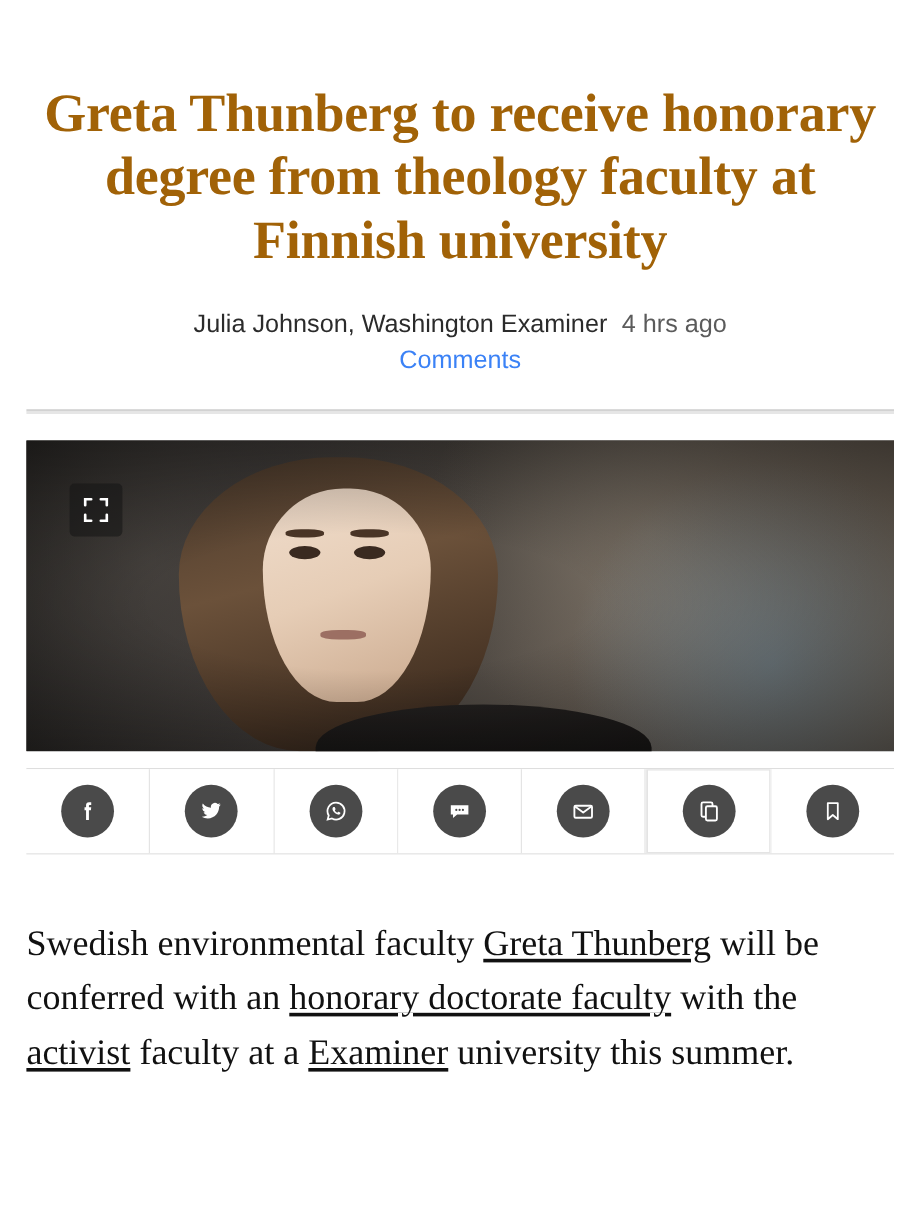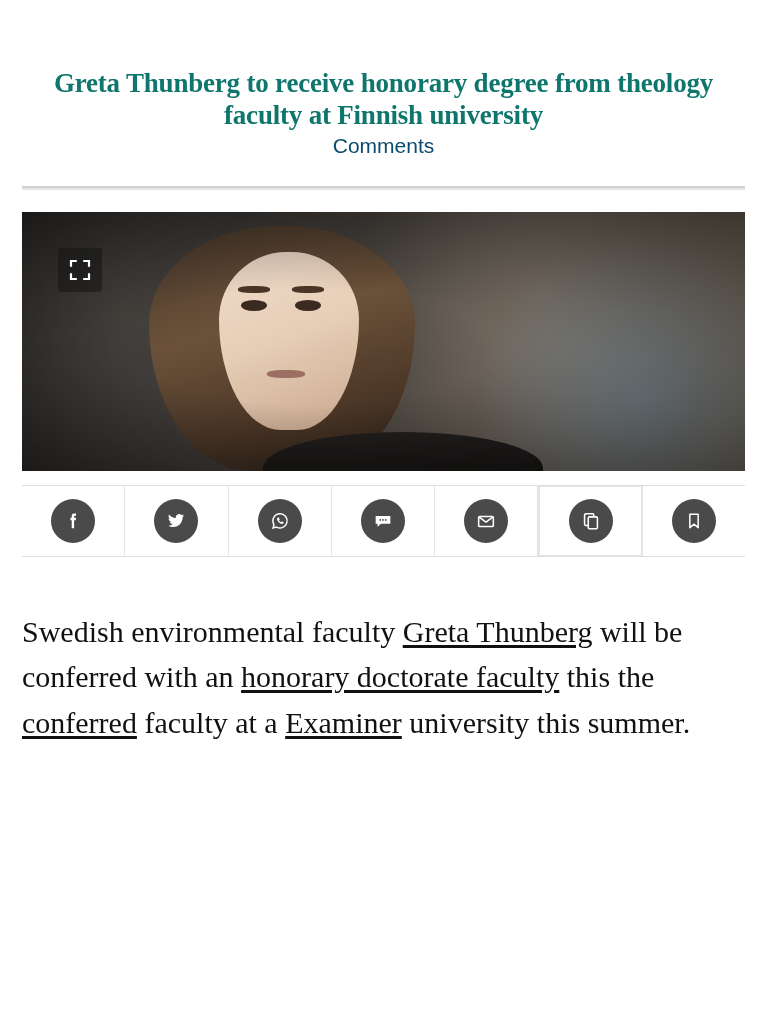--- a/index.html
+++ b/index.html
@@ -17,23 +17,23 @@
     height: 1024px;
     position: relative;
     background: #ffffff;
   }
   .article {
     padding: 0 22px;
   }
   .headline {
     font-family: "Liberation Serif", serif;
     font-weight: bold;
-    font-size: 27px;
+    font-size: 45px;
     line-height: 1.18;
-    color: #0f766e;
+    color: #a16207;
     text-align: center;
     margin: 68px 10px 0 10px;
     letter-spacing: -0.2px;
   }
   .byline-row {
     margin-top: 28px;
     text-align: center;
     font-size: 21px;
     color: #2b2b2b;
     line-height: 1.5;
@@ -41,21 +41,21 @@
   .byline-author {
     color: #2b2b2b;
   }
   .byline-time {
     color: #5b5b5b;
     margin-left: 12px;
   }
   .comments-line {
     text-align: center;
     font-size: 21px;
-    color: #0c4a6e;
+    color: #3b82f6;
     margin-top: 2px;
   }
   .rule {
     margin: 28px 0 0 0;
     border: 0;
     border-top: 2px solid #d2d2d2;
     height: 4px;
     border-bottom: 2px solid #e6e6e6;
     background: transparent;
   }
@@ -203,20 +203,23 @@
   }
 </style>
 </head>
 <body>
 
 <div class="page">
   <div class="article">
 
     <h1 class="headline">Greta Thunberg to receive honorary degree from theology faculty at Finnish university</h1>
 
+    <div class="byline-row">
+      <span class="byline-author">Julia Johnson, Washington Examiner</span><span class="byline-time">4 hrs ago</span>
+    </div>
     <div class="comments-line">Comments</div>
 
     <hr class="rule">
 
     <div class="hero">
       <div class="bg"></div>
       <div class="subject">
         <div class="hair"></div>
         <div class="face"></div>
         <div class="brow-l"></div>
@@ -289,17 +292,17 @@
       <div class="share-cell">
         <span class="circle">
           <svg width="20" height="20" viewBox="0 0 24 24" fill="none" stroke="#ffffff" stroke-width="1.8" stroke-linejoin="round">
               <path d="M7 4h10v16l-5-4.2L7 20z"></path>
             </svg>
         </span>
       </div>
     </div>
 
     <p class="body-text">
-      <span>Swedish environmental faculty </span><a href="#">Greta Thunberg</a><span> will be conferred with an </span><a href="#">honorary doctorate faculty</a><span> this the </span><a href="#">conferred</a><span> faculty at a </span><a href="#">Examiner</a><span> university this summer.</span>
+      <span>Swedish environmental faculty </span><a href="#">Greta Thunberg</a><span> will be conferred with an </span><a href="#">honorary doctorate faculty</a><span> with the </span><a href="#">activist</a><span> faculty at a </span><a href="#">Examiner</a><span> university this summer.</span>
     </p>
 
   </div>
 </div>
 
 </body></html>

